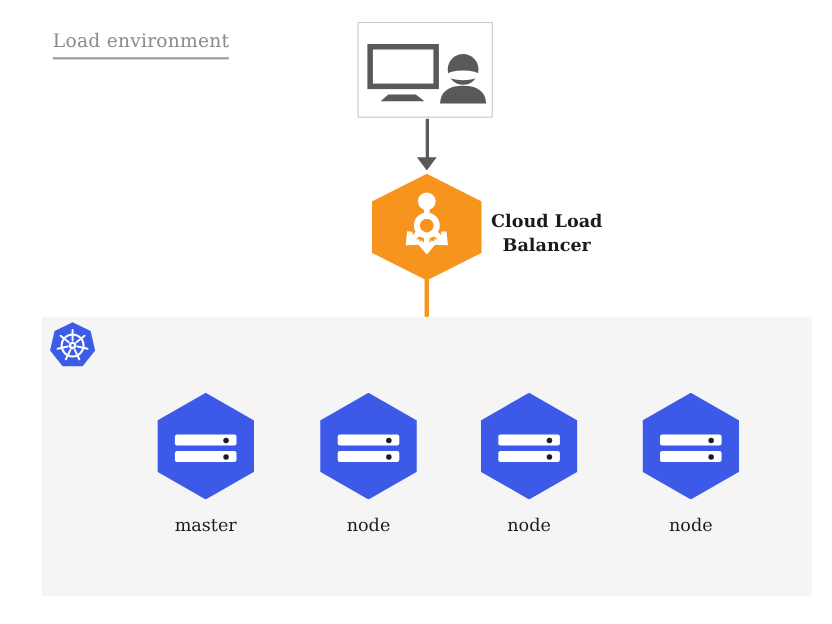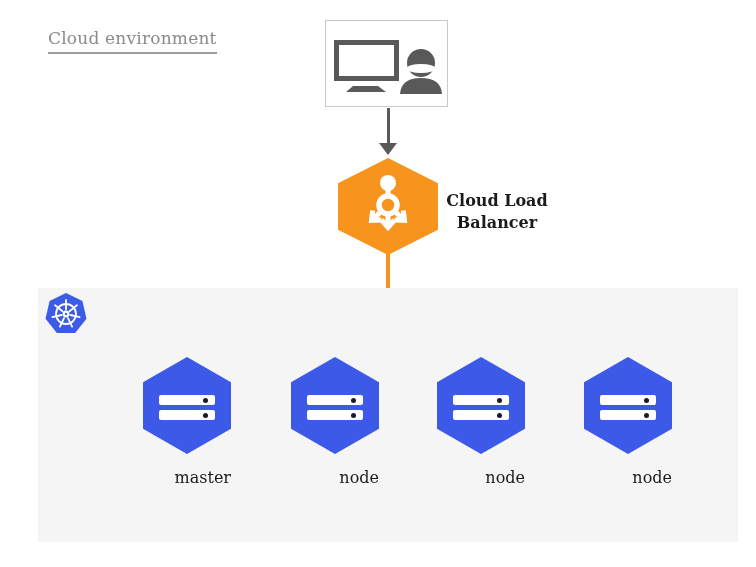--- a/index.html
+++ b/index.html
@@ -60,28 +60,28 @@
   .k8s-logo{left:44px;top:292px;}
 
   .hex-node{top:357px;width:88px;height:97px;background:#3C59E7;}
   .bar{
     position:absolute;left:16px;width:56px;height:10px;background:#ffffff;border-radius:2px;
   }
   .bar .dot{
     position:absolute;right:7px;top:2.5px;width:5px;height:5px;border-radius:50%;background:#1a1a28;
   }
   .node-label{
-    top:468px;width:88px;text-align:right;
+    top:468px;width:88px;text-align:center;
     font-size:16px;color:#1b1b1b;
   }
 </style>
 </head>
 <body>
 
-<div class="abs env-title">Cloud environment</div>
+<div class="abs env-title">Load environment</div>
 
 <div class="abs client-box">
   <span>
     <svg width="121" height="85" viewBox="0 0 121 85">
       <rect x="10.5" y="21.5" width="60" height="36" fill="#ffffff" stroke="#595959" stroke-width="5"></rect>
       <polygon points="27,65 52,65 60,71 20,71" fill="#595959"></polygon>
       <circle cx="95" cy="42" r="14" fill="#595959"></circle>
       <ellipse cx="95" cy="47.5" rx="14.5" ry="4.5" fill="#ffffff"></ellipse>
       <path d="M74 73 Q75 57 95 57 Q115 57 116 73 Z" fill="#595959"></path>
     </svg>

